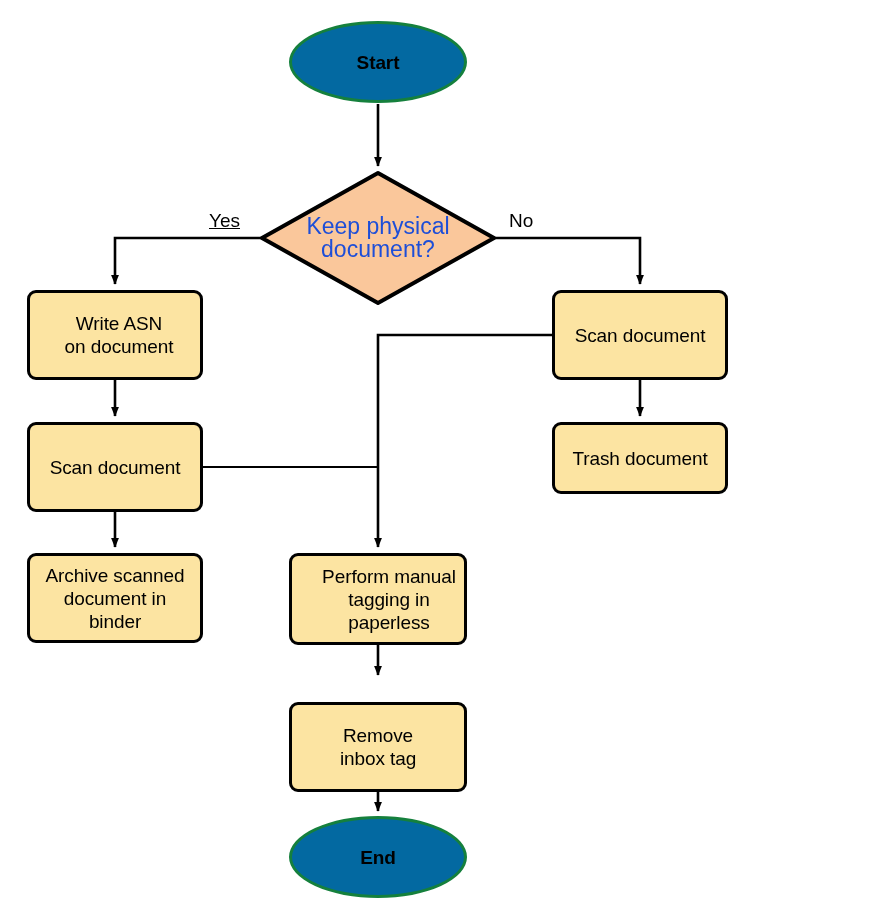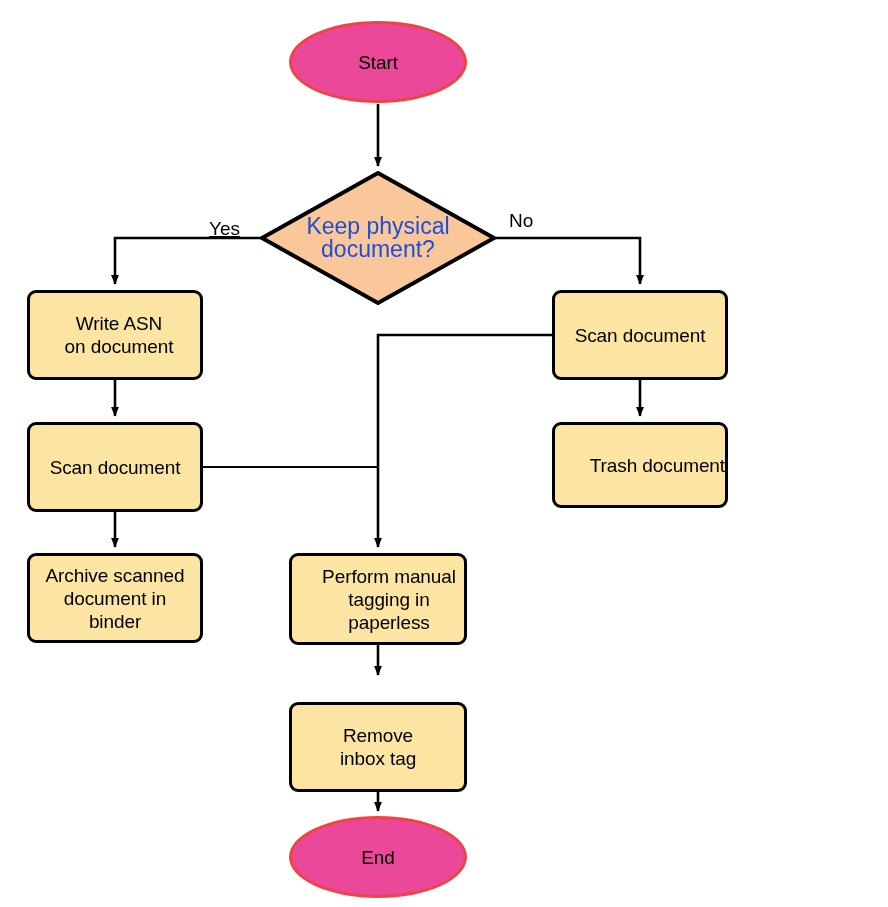--- a/index.html
+++ b/index.html
@@ -35,23 +35,24 @@
     justify-content: center;
     text-align: center;
     color: #000000;
     font-family: "Liberation Sans", sans-serif;
     font-size: 19px;
     line-height: 23px;
     letter-spacing: -0.1px;
     white-space: pre-line;
   }
   .node-terminal {
-    border: 3px solid #ef4444;
+    border: 3px solid #15803d;
     border-radius: 50%;
-    background: #ec4899;
+    background: #0369a1;
+    font-weight: bold;
   }
   .node-process {
     border: 3px solid #000000;
     border-radius: 9px;
     background: #fce4a2;
   }
   .node-decision-wrap {
     position: absolute;
     display: flex;
     align-items: center;
@@ -164,37 +165,37 @@
   <div class="node node-process" style="left:27px; top:553px; width:176px; height:90px;">
     <span>Archive scanned
 document in
 binder</span>
   </div>
 
   <div class="node node-process" style="left:552px; top:290px; width:176px; height:90px;">
     <span>Scan document</span>
   </div>
 
-  <div class="node node-process" style="left:552px; top:422px; width:176px; height:86px;justify-content:flex-end;">
+  <div class="node node-process" style="left:552px; top:422px; width:176px; height:72px;">
     <span>Trash document</span>
   </div>
 
   <div class="node node-process" style="left:289px; top:553px; width:178px; height:92px;padding-left:22px;">
     <span>Perform manual
 tagging in
 paperless</span>
   </div>
 
   <div class="node node-process" style="left:289px; top:681px; width:178px; height:90px;margin-top:21px;">
     <span>Remove
 inbox tag</span>
   </div>
 
   <div class="node node-terminal" style="left:289px; top:816px; width:178px; height:82px;align-items:center;">
     <span>End</span>
   </div>
 
-  <div class="edge-label" style="left:209px; top:218px;text-decoration:underline;">Yes</div>
+  <div class="edge-label" style="left:209px; top:210px;text-decoration:underline;">Yes</div>
 
   <div class="edge-label" style="left:509px; top:210px;">No</div>
 
 
 </div>
 
 </body></html>

